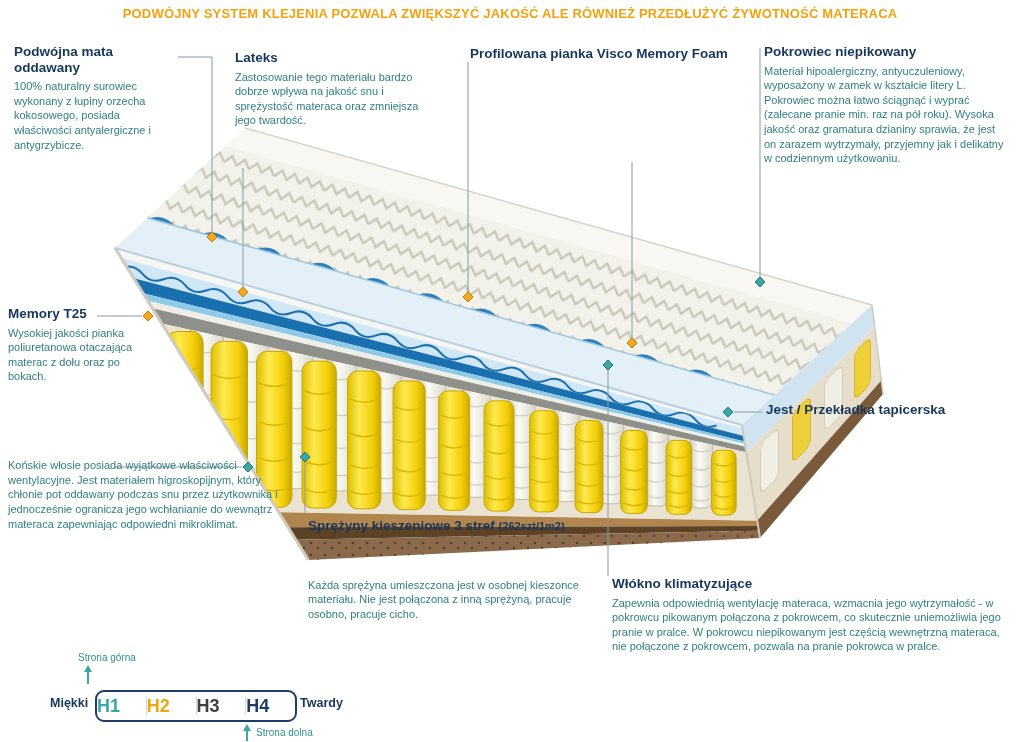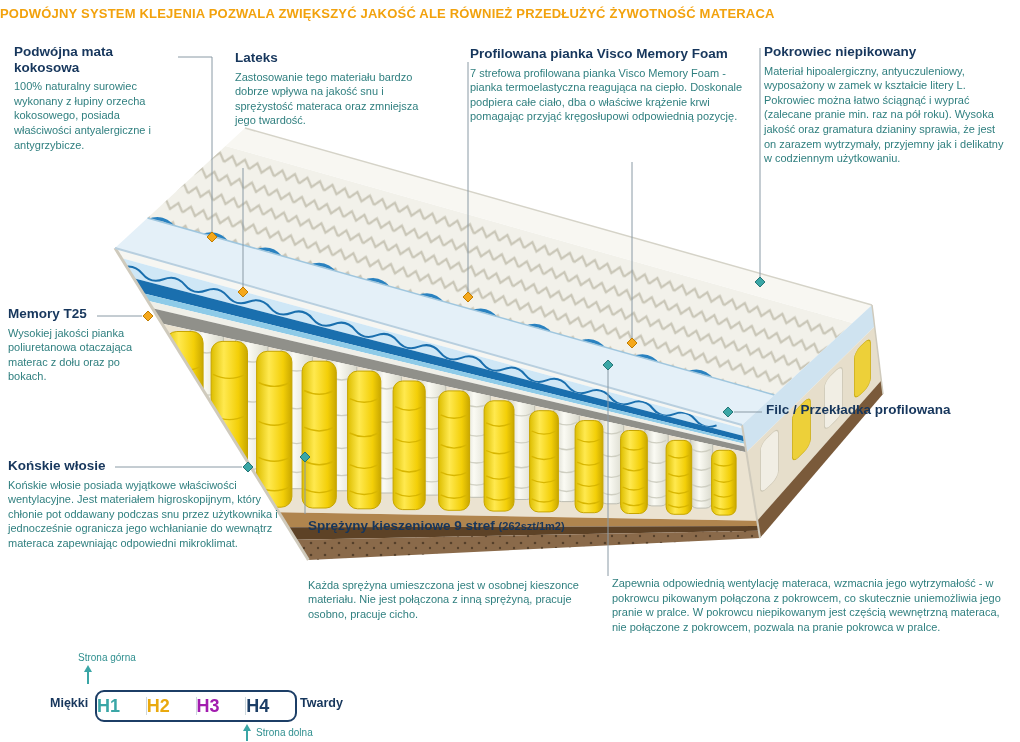--- a/index.html
+++ b/index.html
@@ -1,21 +1,21 @@
 <!DOCTYPE html>
 <html><head>
 <meta charset="utf-8">
 <style>
   html,body{margin:0;padding:0;}
   body{
     width:1020px;height:742px;position:relative;background:#ffffff;
     font-family:"Liberation Sans", sans-serif;overflow:hidden;
   }
   .banner{
-    position:absolute;top:6px;left:0;width:100%;text-align:left;
+    position:absolute;top:6px;left:0;width:100%;text-align:center;
     font-size:13px;font-weight:bold;color:#f2a20d;letter-spacing:.2px;z-index:3;
   }
   #scene{position:absolute;left:0;top:0;width:1020px;height:742px;z-index:1;}
   .callout{position:absolute;z-index:2;}
   .callout .ttl{
     margin:0 0 4px 0;font-size:13.5px;font-weight:bold;color:#16365c;line-height:1.15;
   }
   .callout .bdy{margin:0;font-size:11px;line-height:1.33;color:#2f7f7f;}
   .nowrap{white-space:nowrap;}
   .sfx{font-size:11px;font-weight:bold;color:#16365c;}
@@ -205,67 +205,66 @@
     <path d="M88,684 L88,670" stroke="#3aa6a6" stroke-width="2" fill="none"></path>
     <path d="M84,672 L88,665 L92,672 Z" fill="#3aa6a6"></path>
     <path d="M247,741 L247,729" stroke="#3aa6a6" stroke-width="2" fill="none"></path>
     <path d="M243,731 L247,724 L251,731 Z" fill="#3aa6a6"></path>
   </g>
 </svg>
 
 <div class="banner">PODWÓJNY SYSTEM KLEJENIA POZWALA ZWIĘKSZYĆ JAKOŚĆ ALE RÓWNIEŻ PRZEDŁUŻYĆ ŻYWOTNOŚĆ MATERACA</div>
 
 <div class="callout" style="left:14px;top:44px;width:166px;">
-  <div class="ttl">Podwójna mata kokosowa</div>
+  <div class="ttl">Podwójna mata oddawany</div>
   <p class="bdy">100% naturalny surowiec wykonany z łupiny orzecha kokosowego, posiada właściwości antyalergiczne i antygrzybicze.</p>
 </div>
 
 <div class="callout" style="left:235px;top:50px;width:192px;">
   <div class="ttl">Lateks</div>
   <p class="bdy">Zastosowanie tego materiału bardzo dobrze wpływa na jakość snu i sprężystość materaca oraz zmniejsza jego twardość.</p>
 </div>
 
 <div class="callout" style="left:470px;top:46px;width:276px;">
   <div class="ttl nowrap">Profilowana pianka Visco Memory Foam</div>
-  <p class="bdy">7 strefowa profilowana pianka Visco Memory Foam - pianka termoelastyczna reagująca na ciepło. Doskonale podpiera całe ciało, dba o właściwe krążenie krwi pomagając przyjąć kręgosłupowi odpowiednią pozycję.</p>
 </div>
 
 <div class="callout" style="left:764px;top:44px;width:246px;">
   <div class="ttl">Pokrowiec niepikowany</div>
   <p class="bdy">Materiał hipoalergiczny, antyuczuleniowy, wyposażony w zamek w kształcie litery L. Pokrowiec można łatwo ściągnąć i wyprać (zalecane pranie min. raz na pół roku). Wysoka jakość oraz gramatura dzianiny sprawia, że jest on zarazem wytrzymały, przyjemny jak i delikatny w codziennym użytkowaniu.</p>
 </div>
 
 <div class="callout" style="left:8px;top:306px;width:150px;">
   <div class="ttl">Memory T25</div>
   <p class="bdy">Wysokiej jakości pianka poliuretanowa otaczająca materac z dołu oraz po bokach.</p>
 </div>
 
 <div class="callout" style="left:8px;top:458px;width:282px;">
-  <div class="ttl">Końskie włosie</div>
   <p class="bdy">Końskie włosie posiada wyjątkowe właściwości wentylacyjne. Jest materiałem higroskopijnym, który chłonie pot oddawany podczas snu przez użytkownika i jednocześnie ogranicza jego wchłanianie do wewnątrz materaca zapewniając odpowiedni mikroklimat.</p>
 </div>
 
 <div class="callout" style="left:308px;top:518px;width:310px;">
   <div class="ttl nowrap">
-    <span>Sprężyny kieszeniowe 9 stref</span>
+    <span>Sprężyny kieszeniowe 3 stref</span>
     <span class="sfx">(262szt/1m2)</span>
   </div>
   <p class="bdy" style="width:290px;margin-top:44px;">Każda sprężyna umieszczona jest w osobnej kieszonce materiału. Nie jest połączona z inną sprężyną, pracuje osobno, pracuje cicho.</p>
 </div>
 
 <div class="callout" style="left:766px;top:402px;width:244px;">
-  <div class="ttl">Filc / Przekładka profilowana</div>
+  <div class="ttl">Jest / Przekładka tapicerska</div>
 </div>
 
 <div class="callout" style="left:612px;top:576px;width:400px;">
+  <div class="ttl">Włókno klimatyzujące</div>
   <p class="bdy">Zapewnia odpowiednią wentylację materaca, wzmacnia jego wytrzymałość - w pokrowcu pikowanym połączona z pokrowcem, co skutecznie uniemożliwia jego pranie w pralce. W pokrowcu niepikowanym jest częścią wewnętrzną materaca, nie połączone z pokrowcem, pozwala na pranie pokrowca w pralce.</p>
 </div>
 
 <div class="side-label" style="left:78px;top:652px;">Strona górna</div>
 <div class="scale-word" style="left:50px;top:696px;">Miękki</div>
 <div class="scale-box">
   <div class="scale-cell" style="color: rgb(58, 166, 166);">H1</div>
   <div class="scale-cell" style="color: rgb(233, 169, 14);">H2</div>
-  <div class="scale-cell" style="color: #a21caf;">H3</div>
+  <div class="scale-cell" style="color: #404040;">H3</div>
   <div class="scale-cell" style="color: rgb(28, 62, 102);">H4</div>
 </div>
 <div class="scale-word" style="left:300px;top:696px;">Twardy</div>
 <div class="side-label" style="left:256px;top:727px;">Strona dolna</div>
 
 </body></html>

